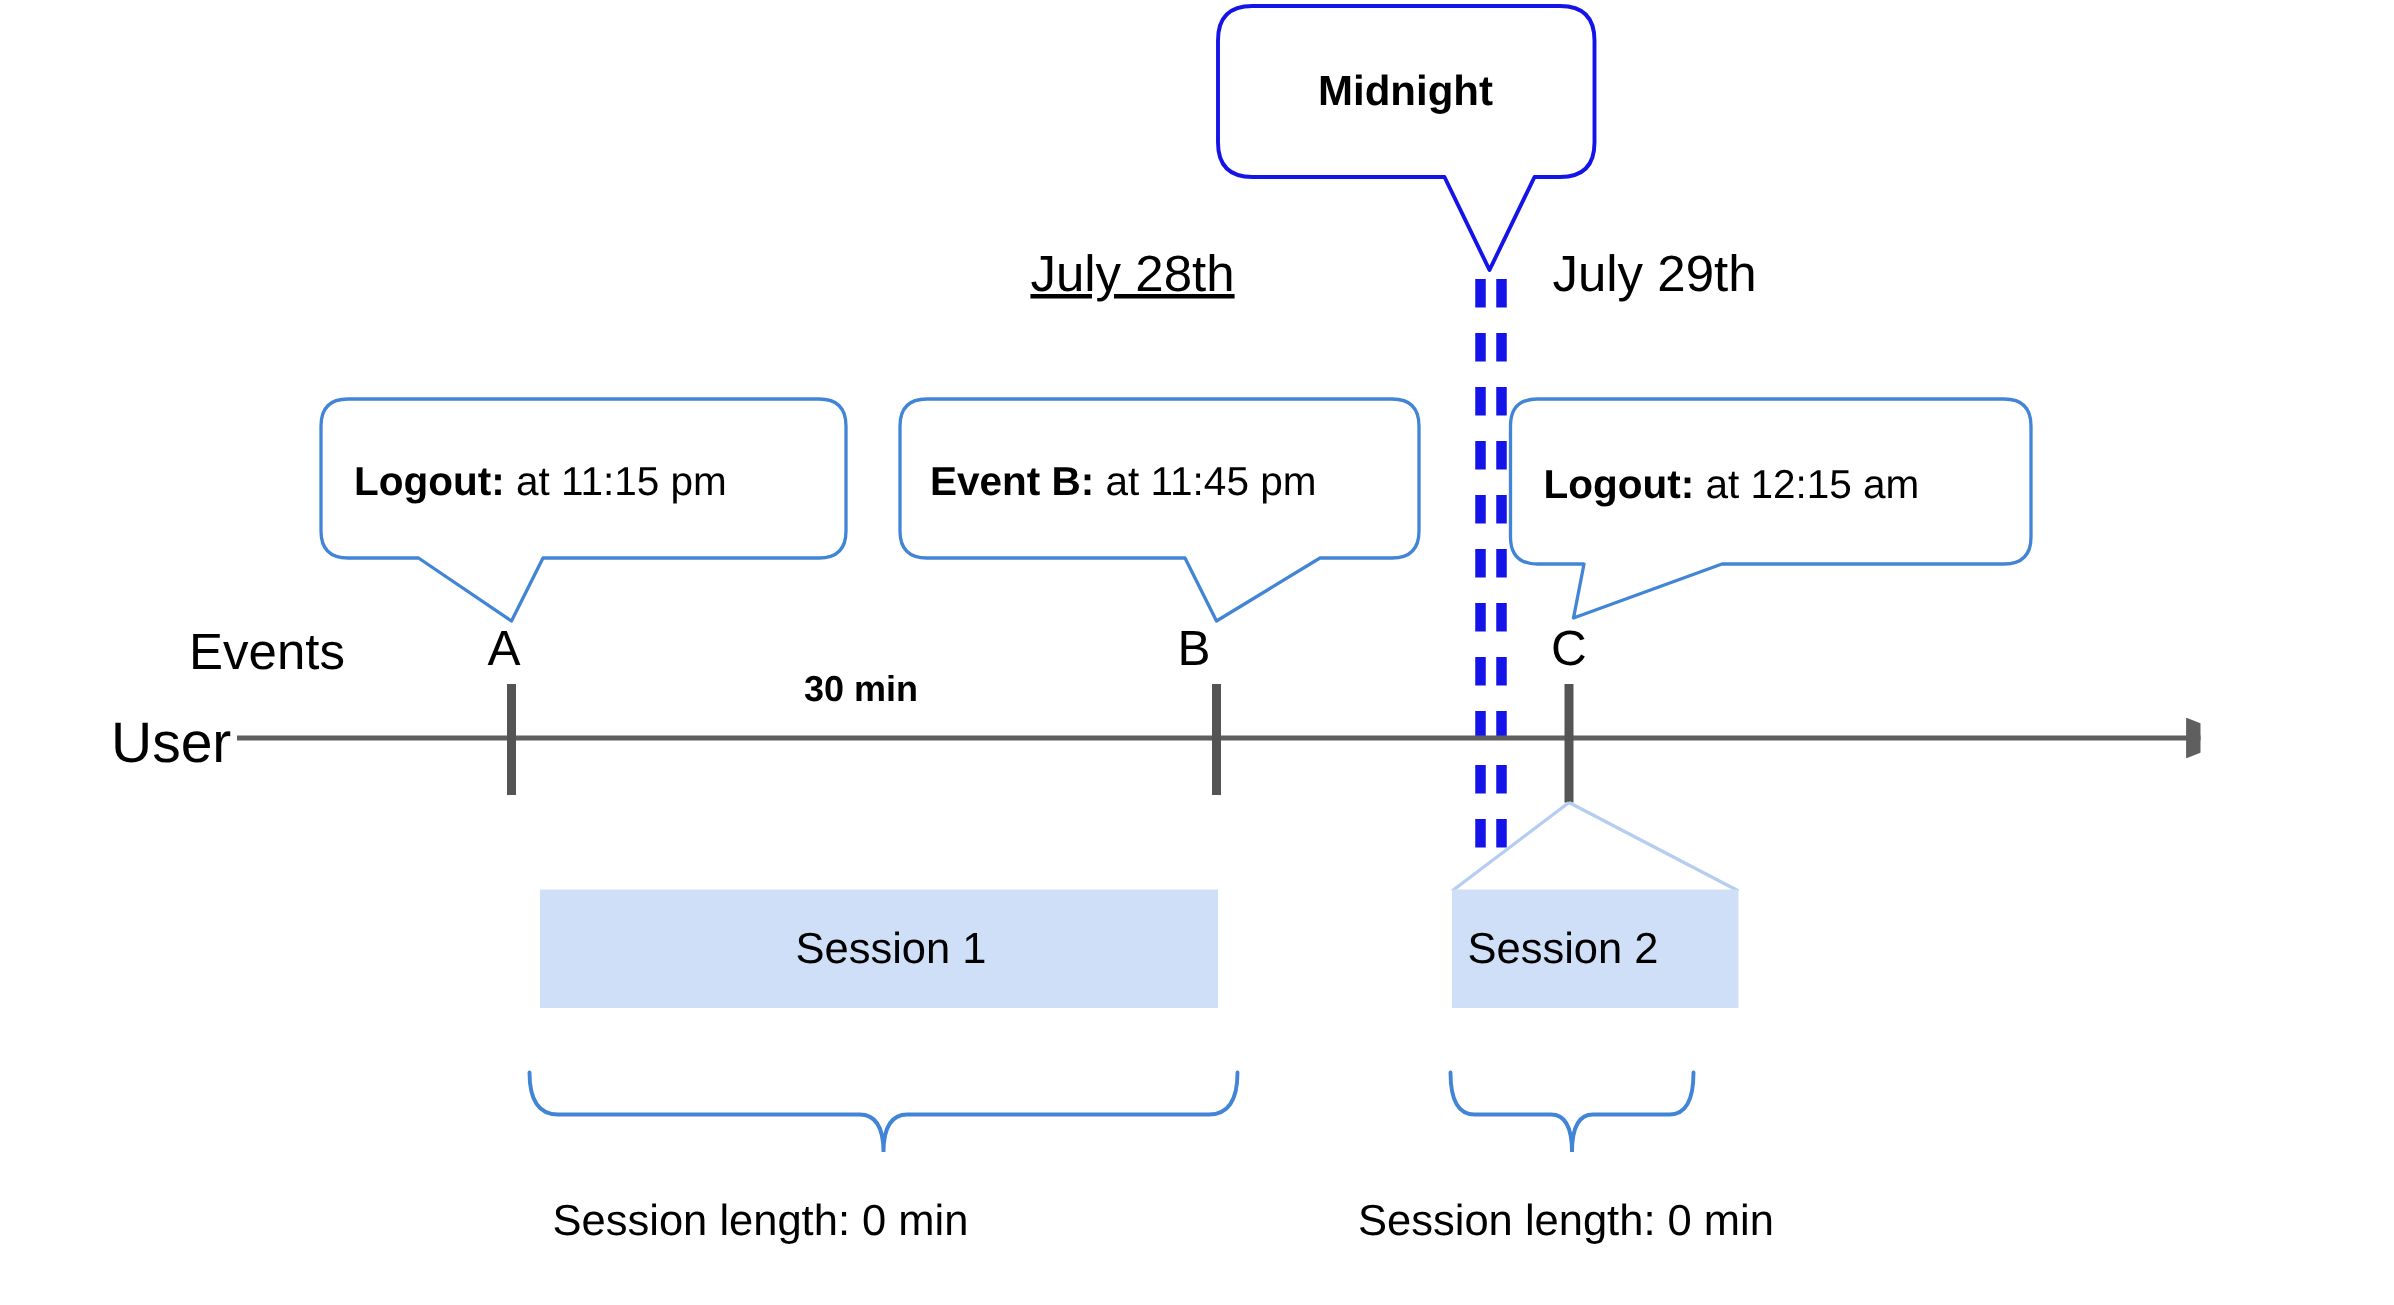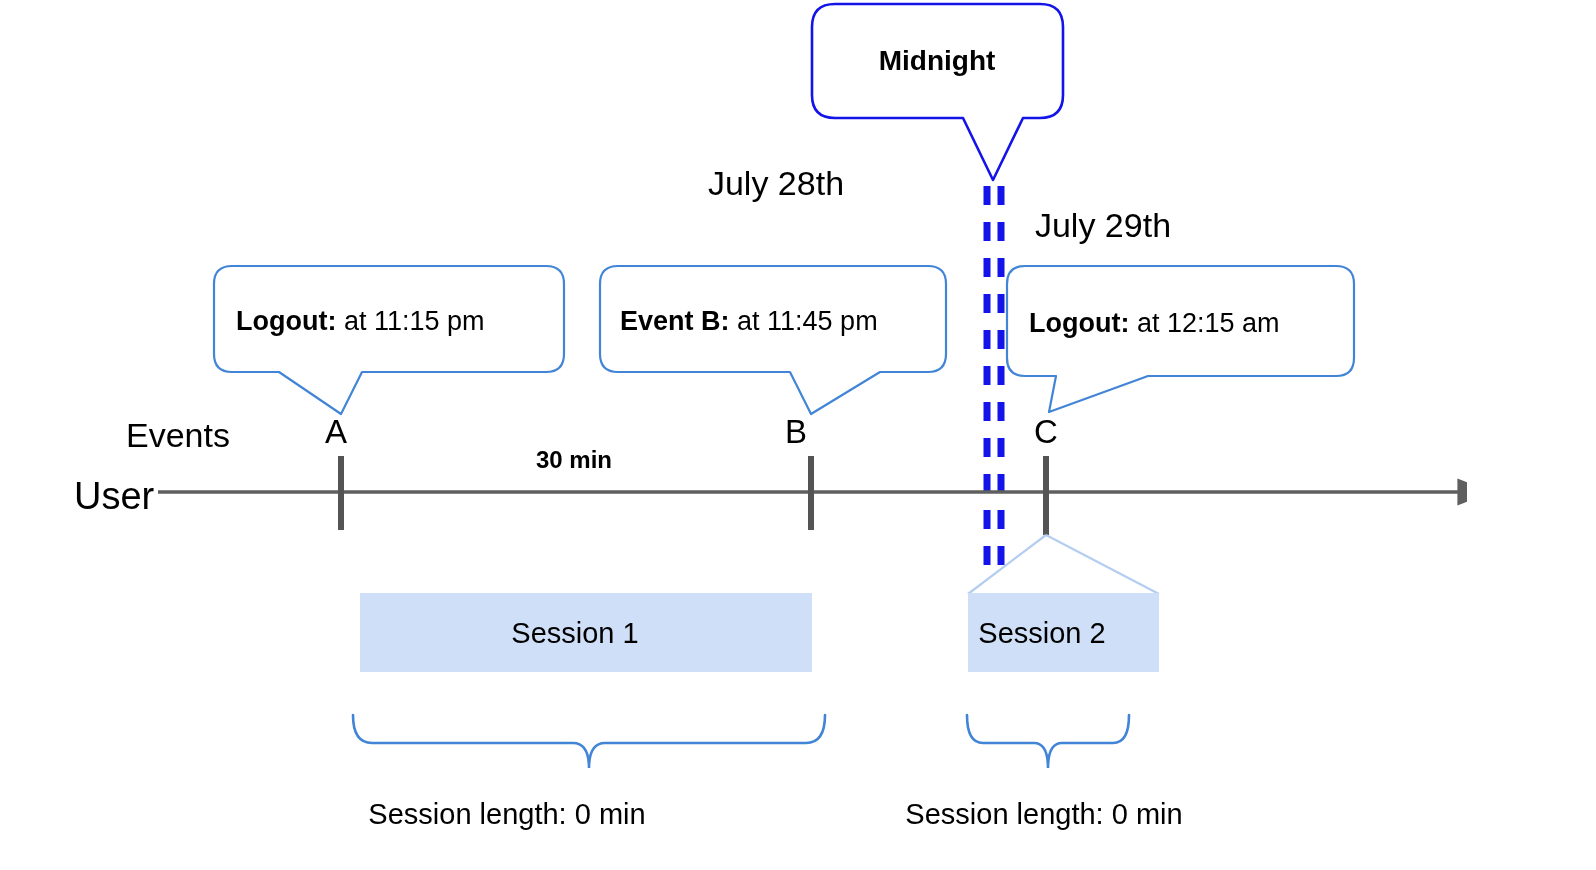--- a/index.html
+++ b/index.html
@@ -181,22 +181,22 @@
                L 1034 743
                Q 1048 743 1048 768
                Q 1048 743 1062 743
                L 1113 743
                Q 1129 743 1129 715" fill="none" stroke="#4285d6" stroke-width="2.6" stroke-linecap="round"></path>
     </g>
   </svg>
 
   <div class="txt t-midnight center" style="left:937px; top:47px;">Midnight</div>
 
-  <div class="txt t-daylabel center" style="left:776px; top:166px;">July 28th</div>
-  <div class="txt t-daylabel center" style="left:1103px; top:166px;margin-top:42px;">July 29th</div>
+  <div class="txt t-daylabel center" style="left:755px; top:166px;text-decoration:underline;">July 28th</div>
+  <div class="txt t-daylabel center" style="left:1103px; top:166px;">July 29th</div>
 
   <div class="txt t-callout" style="left:236px; top:308px;">
     <b>Logout:</b><span> at 11:15 pm</span>
   </div>
 
   <div class="txt t-callout" style="left:620px; top:308px;">
     <b>Event B:</b><span> at 11:45 pm</span>
   </div>
 
   <div class="txt t-callout" style="left:1029px; top:310px;">
@@ -206,19 +206,19 @@
   <div class="txt t-eventsword center" style="left:178px; top:418px;">Events</div>
 
   <div class="txt t-marker center" style="left:336px; top:415px;">A</div>
   <div class="txt t-marker center" style="left:796px; top:415px;">B</div>
   <div class="txt t-marker center" style="left:1046px; top:415px;">C</div>
 
   <div class="txt t-duration center" style="left:574px; top:448px;font-weight:bold;">30 min</div>
 
   <div class="txt t-axislabel" style="left:46px; top:477px;">User</div>
 
-  <div class="txt t-session center" style="left:575px; top:619px;">Session 1</div>
+  <div class="txt t-session center" style="left:594px; top:619px;">Session 1</div>
   <div class="txt t-session center" style="left:1042px; top:619px;">Session 2</div>
 
   <div class="txt t-sesslen center" style="left:507px; top:800px;">Session length: 0 min</div>
   <div class="txt t-sesslen center" style="left:1044px; top:800px;">Session length: 0 min</div>
 
 </div>
 
 </body></html>

